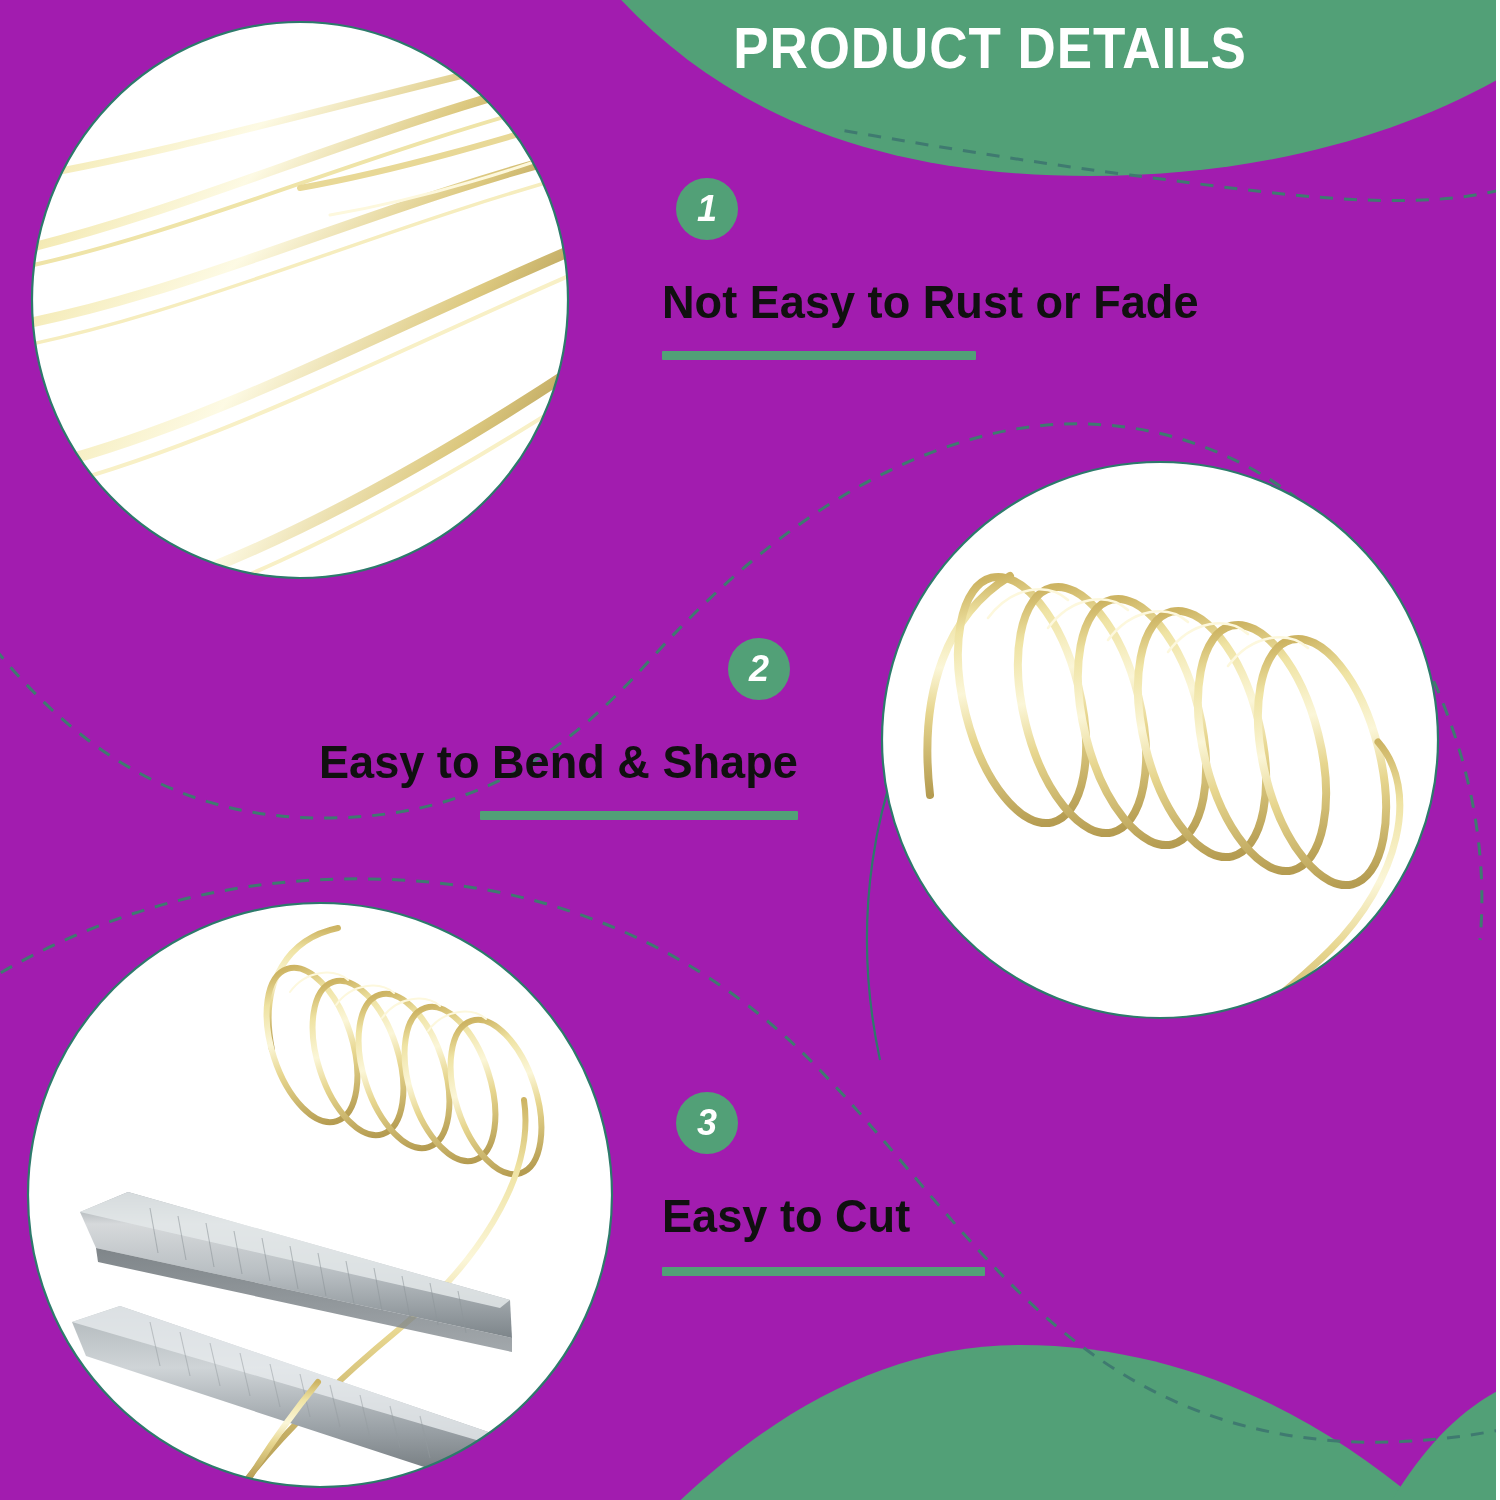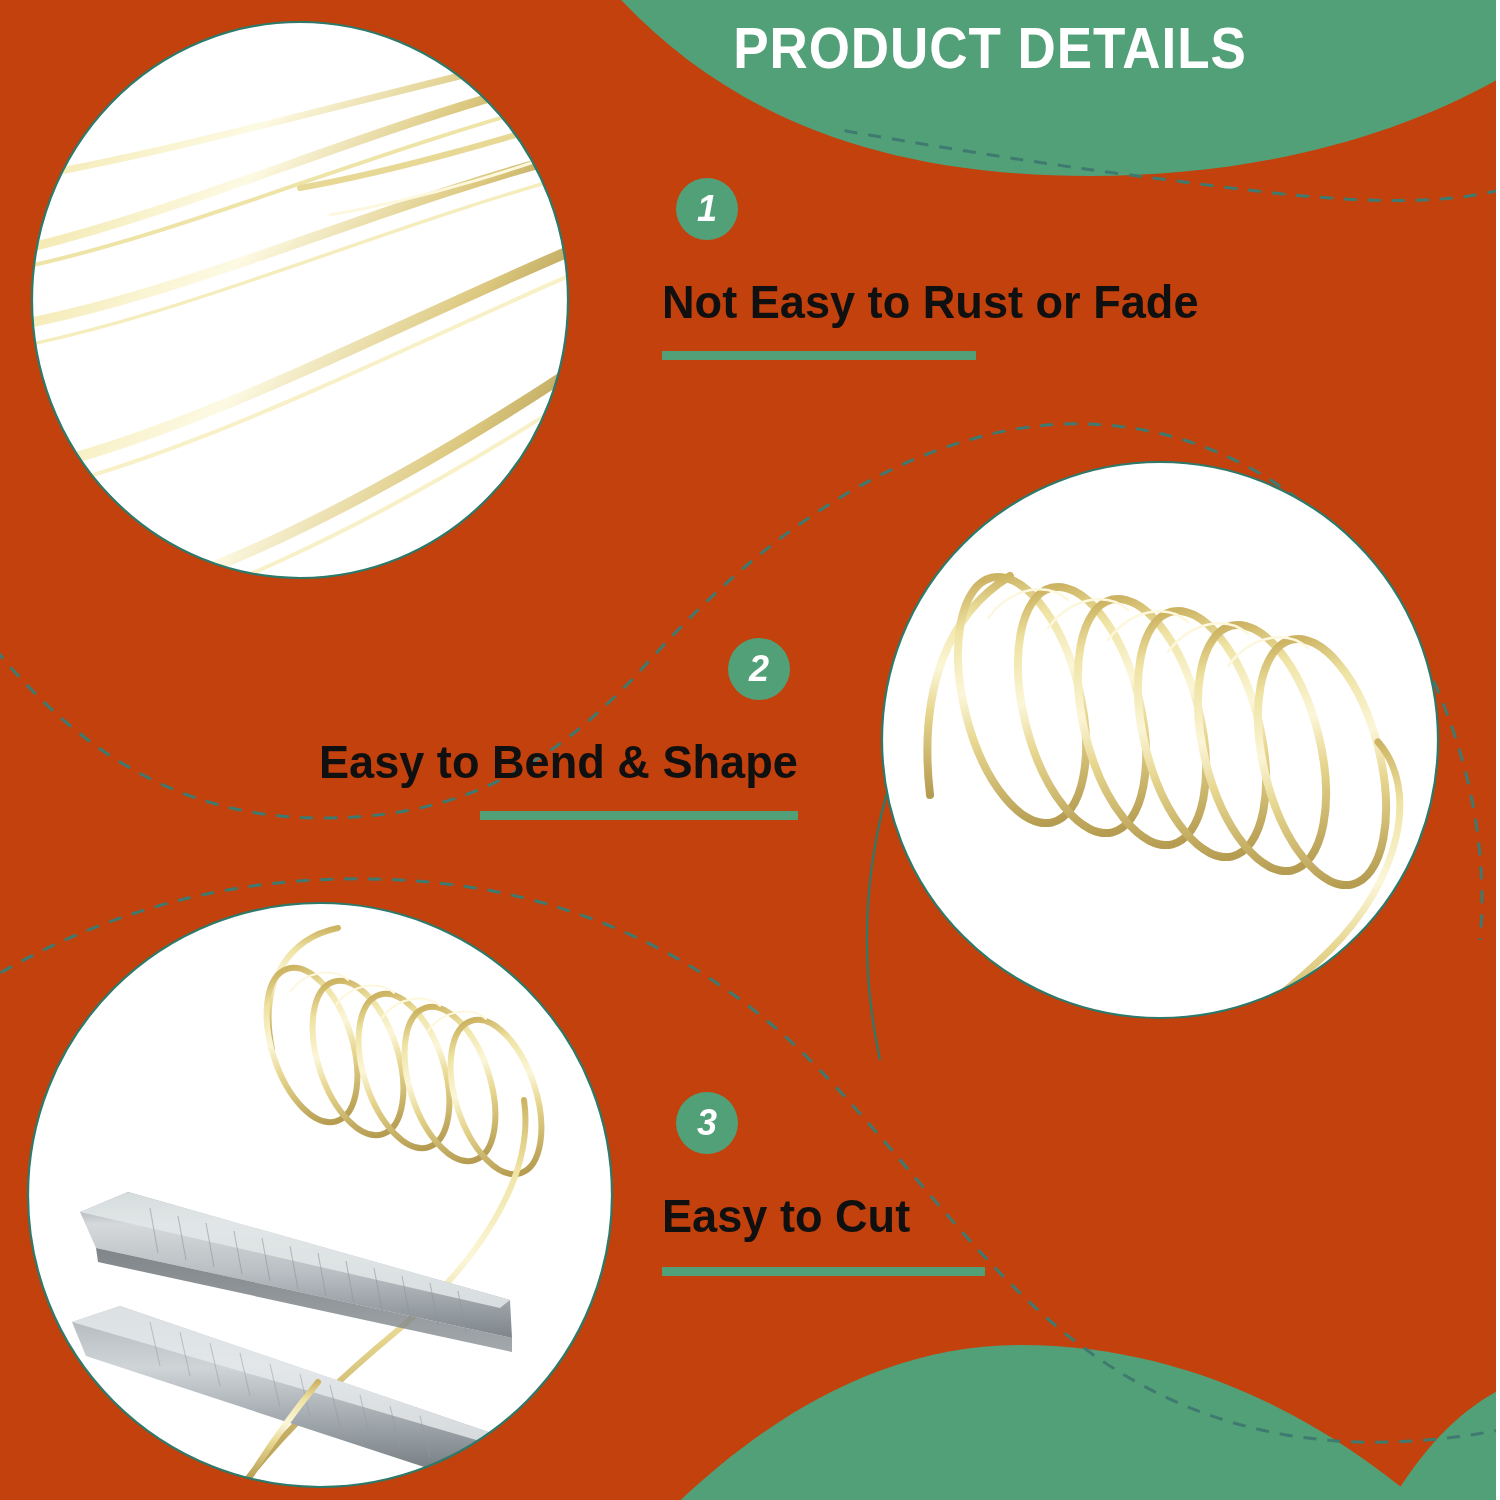--- a/index.html
+++ b/index.html
@@ -1,17 +1,17 @@
 <!DOCTYPE html>
 <html><head>
 <meta charset="utf-8">
 <style>
   html,body{margin:0;padding:0;background:#fff;}
   body{width:1500px;height:1500px;overflow:hidden;font-family:"Liberation Sans",sans-serif;}
-  #page{position:relative;width:1496px;height:1500px;background:#c2410c;overflow:hidden;}
+  #page{position:relative;width:1496px;height:1500px;background:#a21caf;overflow:hidden;}
   .svg-layer{position:absolute;left:0;top:0;width:1500px;height:1500px;pointer-events:none;}
 
   
   #header-title{
     position:absolute;left:640px;top:8px;width:700px;height:80px;
     display:flex;align-items:center;justify-content:center;
     color:#ffffff;font-size:57px;font-weight:bold;letter-spacing:1px;
     transform:scaleX(.93);transform-origin:center center;
     white-space:nowrap;z-index:6;
   }

